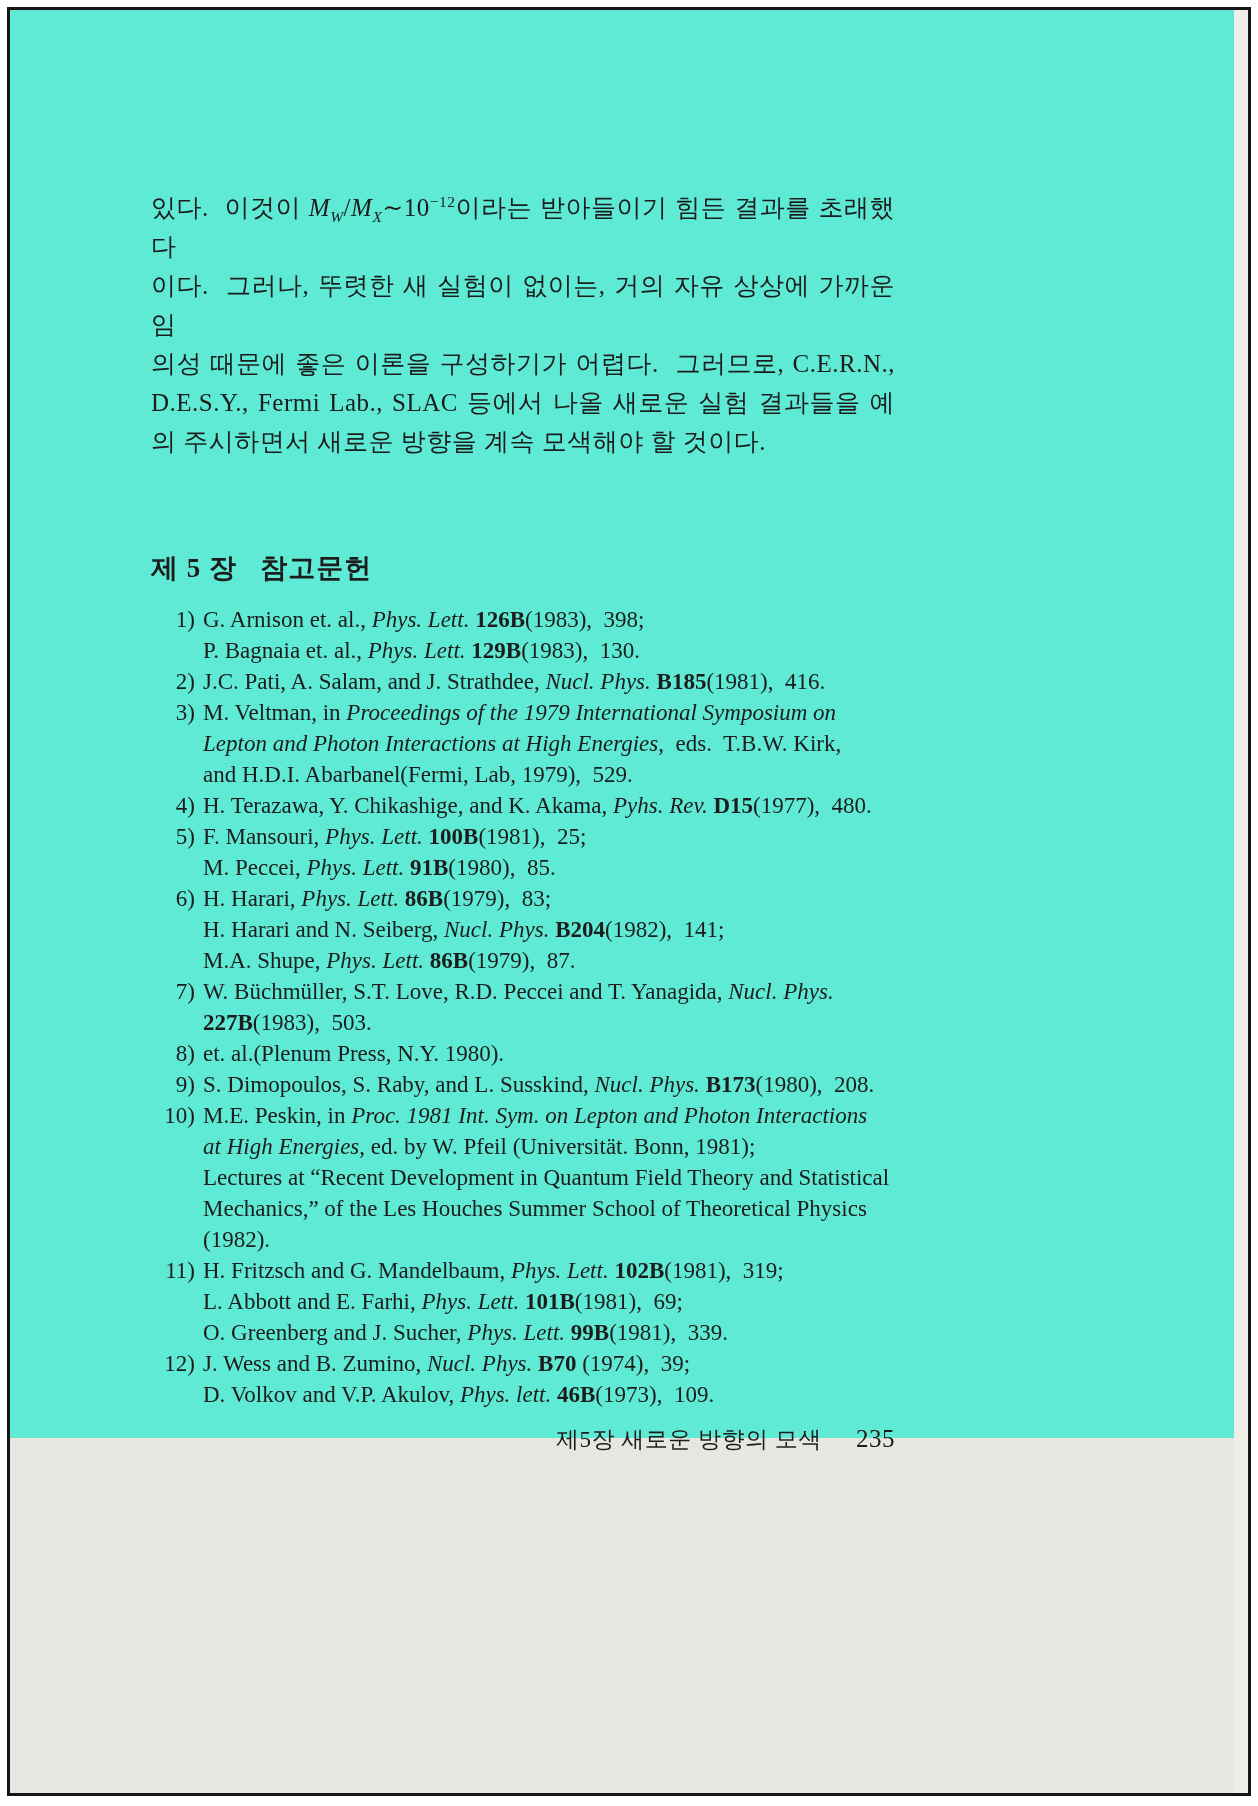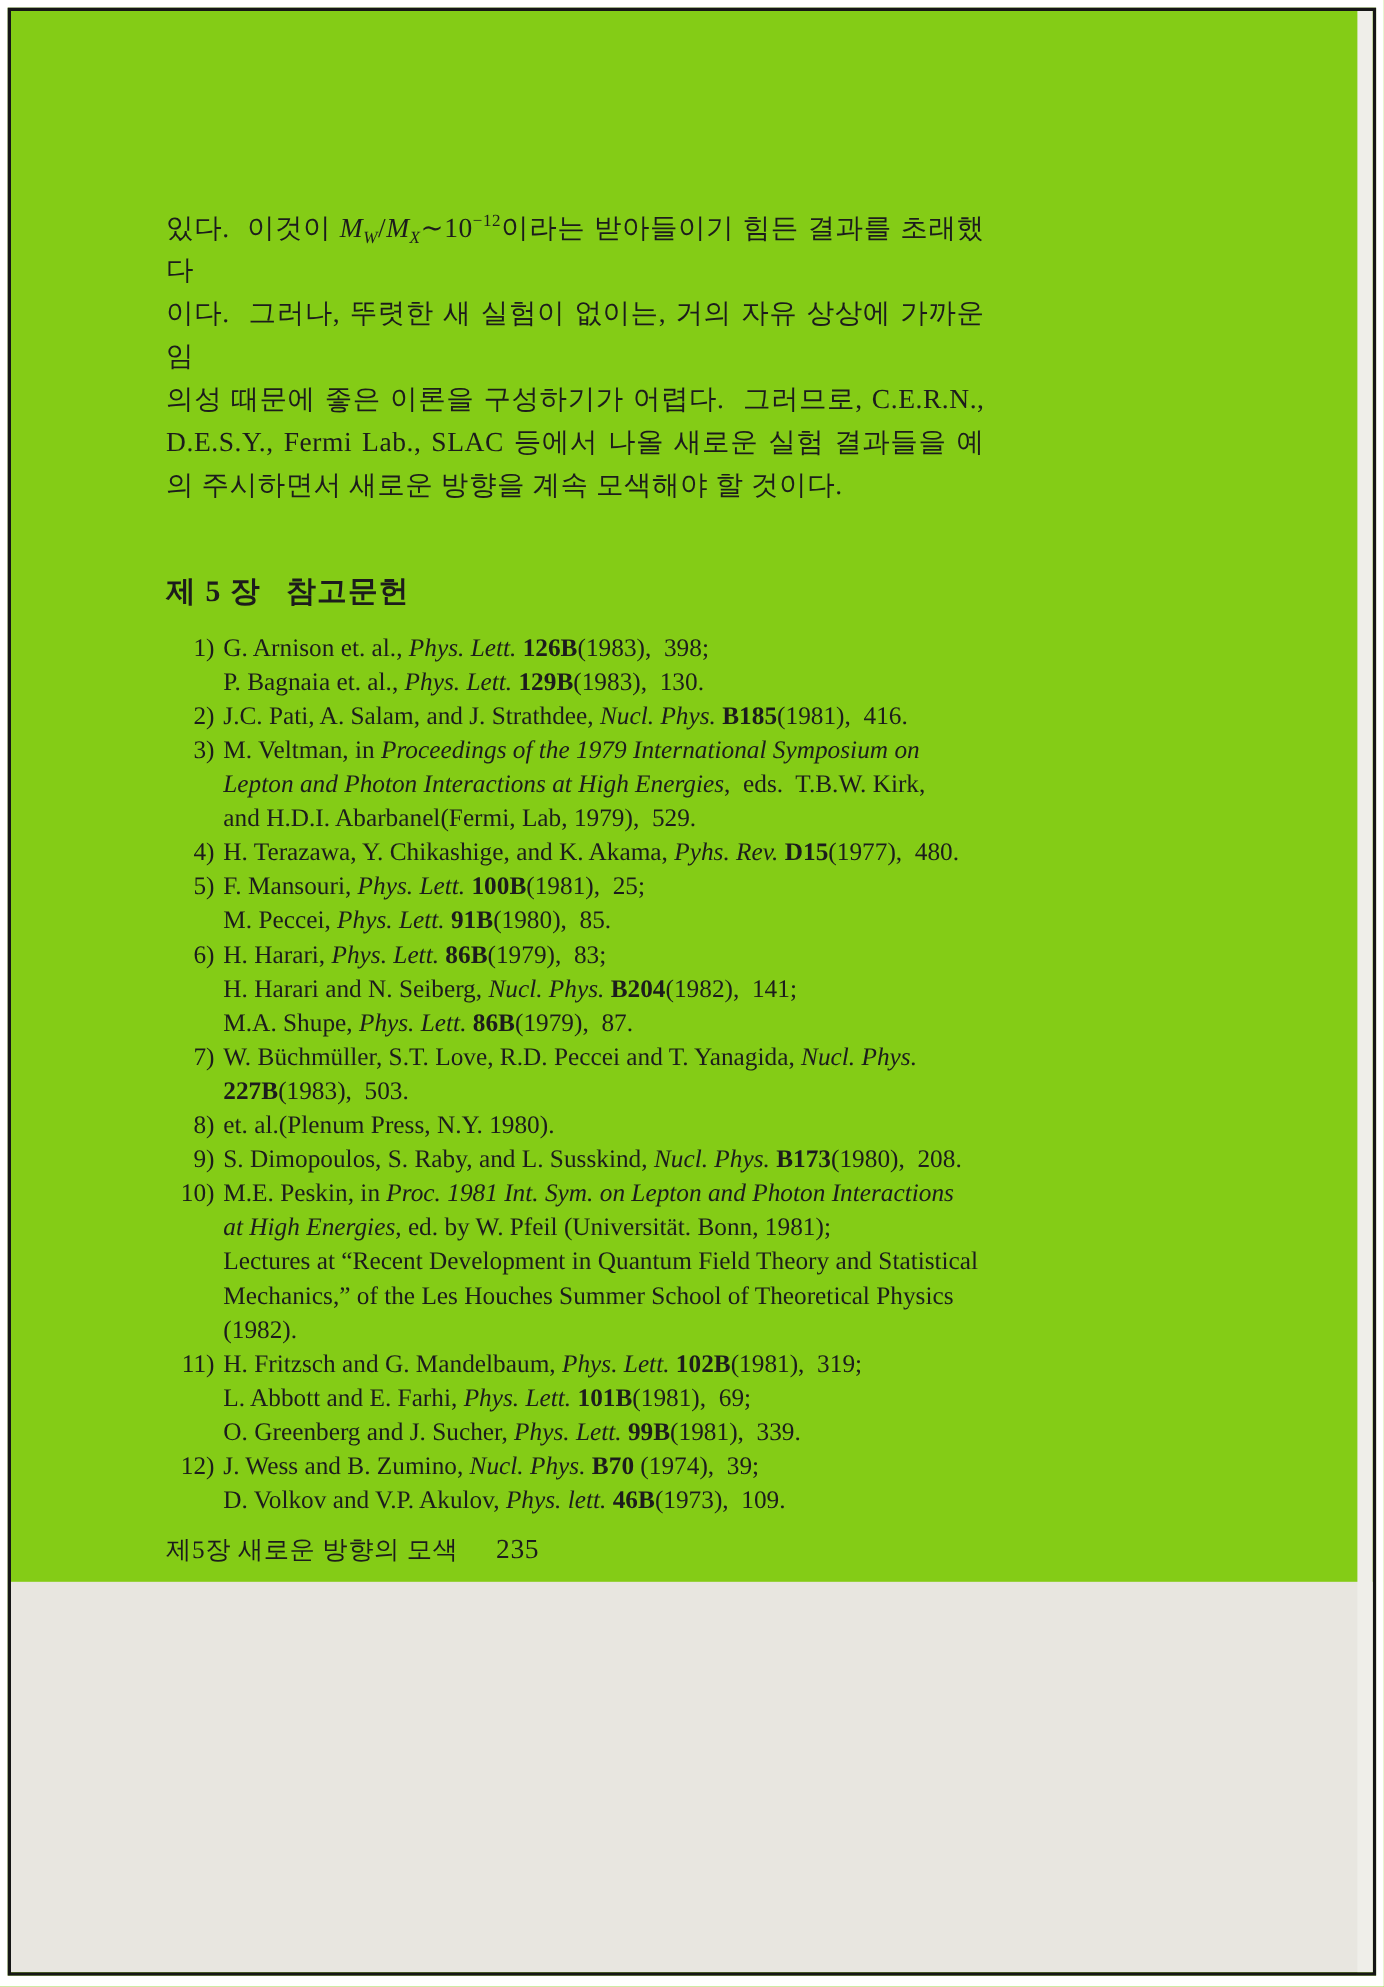--- a/index.html
+++ b/index.html
@@ -9,21 +9,21 @@
     position: relative;
     background: #ffffff;
     font-family: "Liberation Serif", "DejaVu Serif", serif;
     color: #1c1c1c;
     overflow: hidden;
   }
   .scan-frame {
     position: absolute;
     left: 7px; top: 7px; right: 7px; bottom: 10px;
     border: 3px solid #161616;
-    background: #84cc16;
+    background: #5eead4;
     overflow: hidden;
   }
   .bottom-shade {
     position: absolute;
     left: 0; right: 0; top: 1428px; bottom: 0;
     background: #e8e6e0;
   }
   .right-shade {
     position: absolute;
     top: 0; bottom: 0; right: 0; width: 14px;
@@ -42,21 +42,21 @@
   }
   .para-line {
     text-align: justify;
     text-align-last: justify;
     white-space: pre-wrap;
   }
   .para-line:last-child {
     text-align-last: left;
   }
   .section-heading {
-    margin-top: 56px;
+    margin-top: 87px;
     font-size: 27px;
     line-height: 40px;
     font-weight: bold;
     letter-spacing: 1px;
     white-space: pre-wrap;
   }
   .references {
     margin-top: 16px;
     font-size: 23px;
     line-height: 31px;
@@ -71,20 +71,21 @@
     width: 40px;
     text-align: right;
   }
   .ref-line { white-space: pre-wrap; }
   .seg-i { font-style: italic; }
   .seg-b { font-weight: bold; }
   sub.seg-sub { font-size: 62%; font-style: italic; line-height: 0; }
   sup.seg-sup { font-size: 62%; line-height: 0; }
   .footer {
     margin-top: 14px;
+    text-align: right;
     font-size: 23px;
     letter-spacing: 0.5px;
   }
   .footer .page-number {
     margin-left: 28px;
     font-size: 25px;
   }
 </style>
 </head>
 <body>

